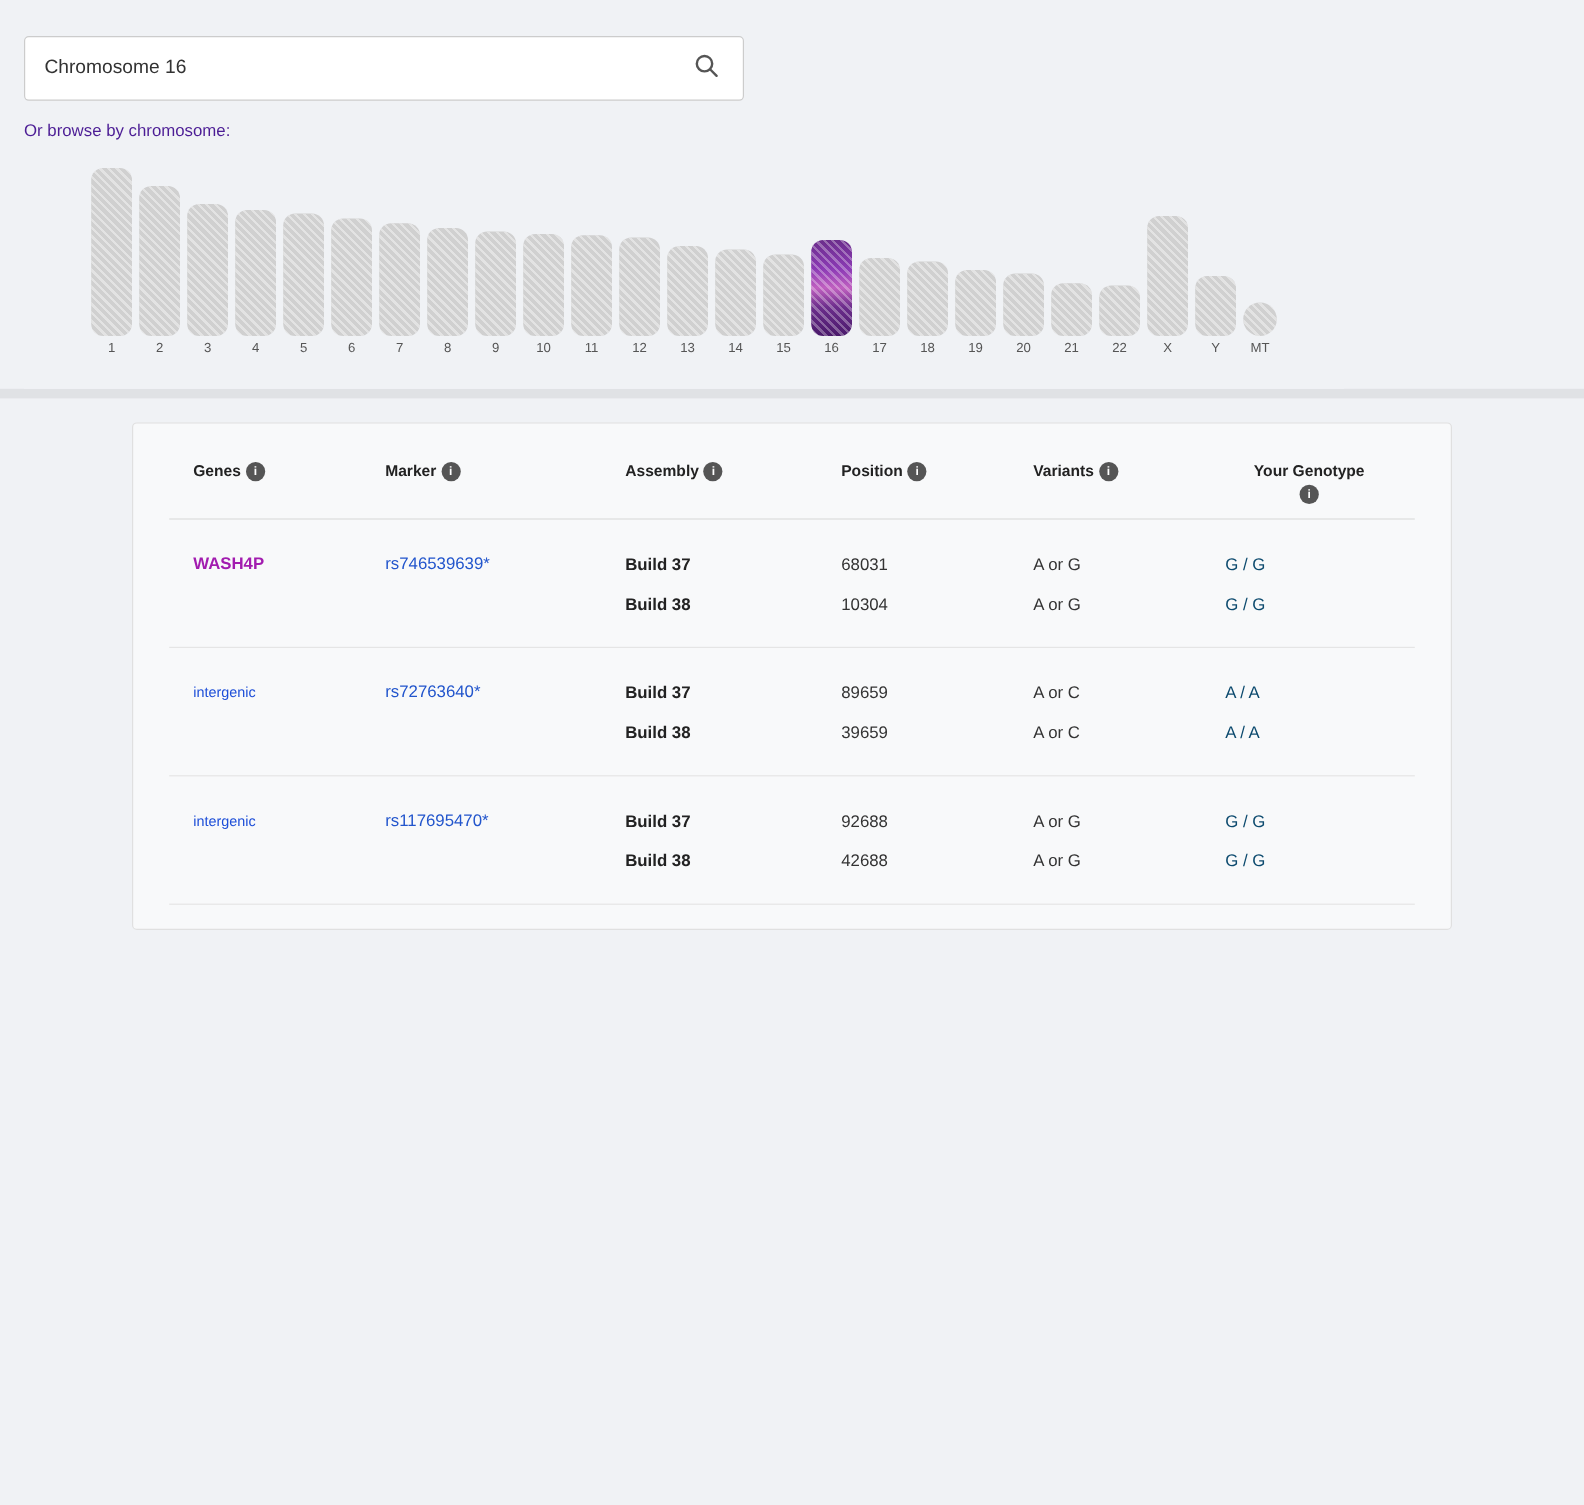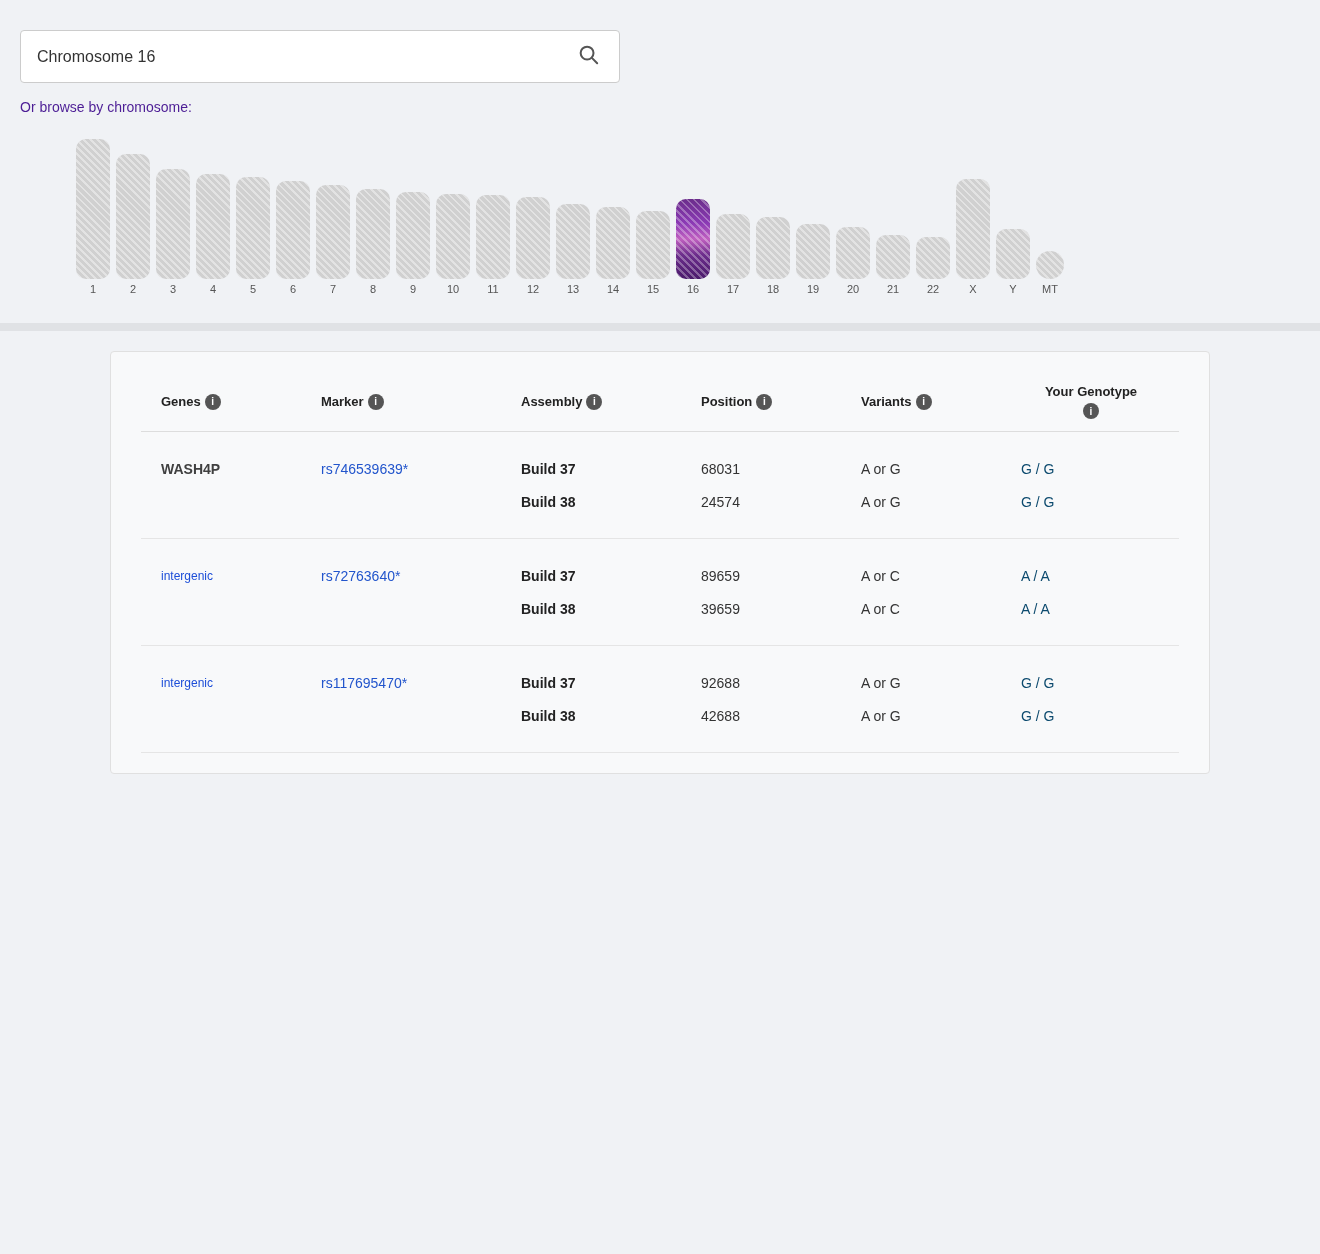--- a/index.html
+++ b/index.html
@@ -147,21 +147,21 @@
       padding: 12px 0 12px 20px;
       border-bottom: 1px solid #ddd;
       background: #f8f9fa;
     }
 
     .col-header {
       font-size: 13px;
       font-weight: 700;
       color: #222;
       display: flex;
-      align-items: center;
+      align-items: flex-start;
       gap: 4px;
     }
 
     .info-icon {
       display: inline-flex;
       align-items: center;
       justify-content: center;
       width: 16px;
       height: 16px;
       border-radius: 50%;
@@ -179,21 +179,21 @@
     }
 
     .data-row {
       display: grid;
       grid-template-columns: 160px 200px 180px 160px 160px 140px;
       align-items: center;
       padding: 8px 0;
     }
 
     .gene-link {
-      color: #404040;
+      color: #a21caf;
       text-decoration: none;
       font-weight: 600;
       font-size: 14px;
     }
 
     .marker-link {
       color: #2255cc;
       text-decoration: none;
       font-size: 14px;
     }
@@ -399,21 +399,21 @@
           <div><a href="#" class="marker-link">rs746539639*</a></div>
           <div class="assembly-label">Build 37</div>
           <div class="position-val">68031</div>
           <div class="variants-val">A or G</div>
           <div class="genotype-val">G / G</div>
         </div>
         <div class="data-row">
           <div></div>
           <div></div>
           <div class="assembly-label">Build 38</div>
-          <div class="position-val">24574</div>
+          <div class="position-val">10304</div>
           <div class="variants-val">A or G</div>
           <div class="genotype-val">G / G</div>
         </div>
       </div>
       <div class="table-row-group">
         <div class="data-row">
           <div class="gene-static">intergenic</div>
           <div><a href="#" class="marker-link">rs72763640*</a></div>
           <div class="assembly-label">Build 37</div>
           <div class="position-val">89659</div>

